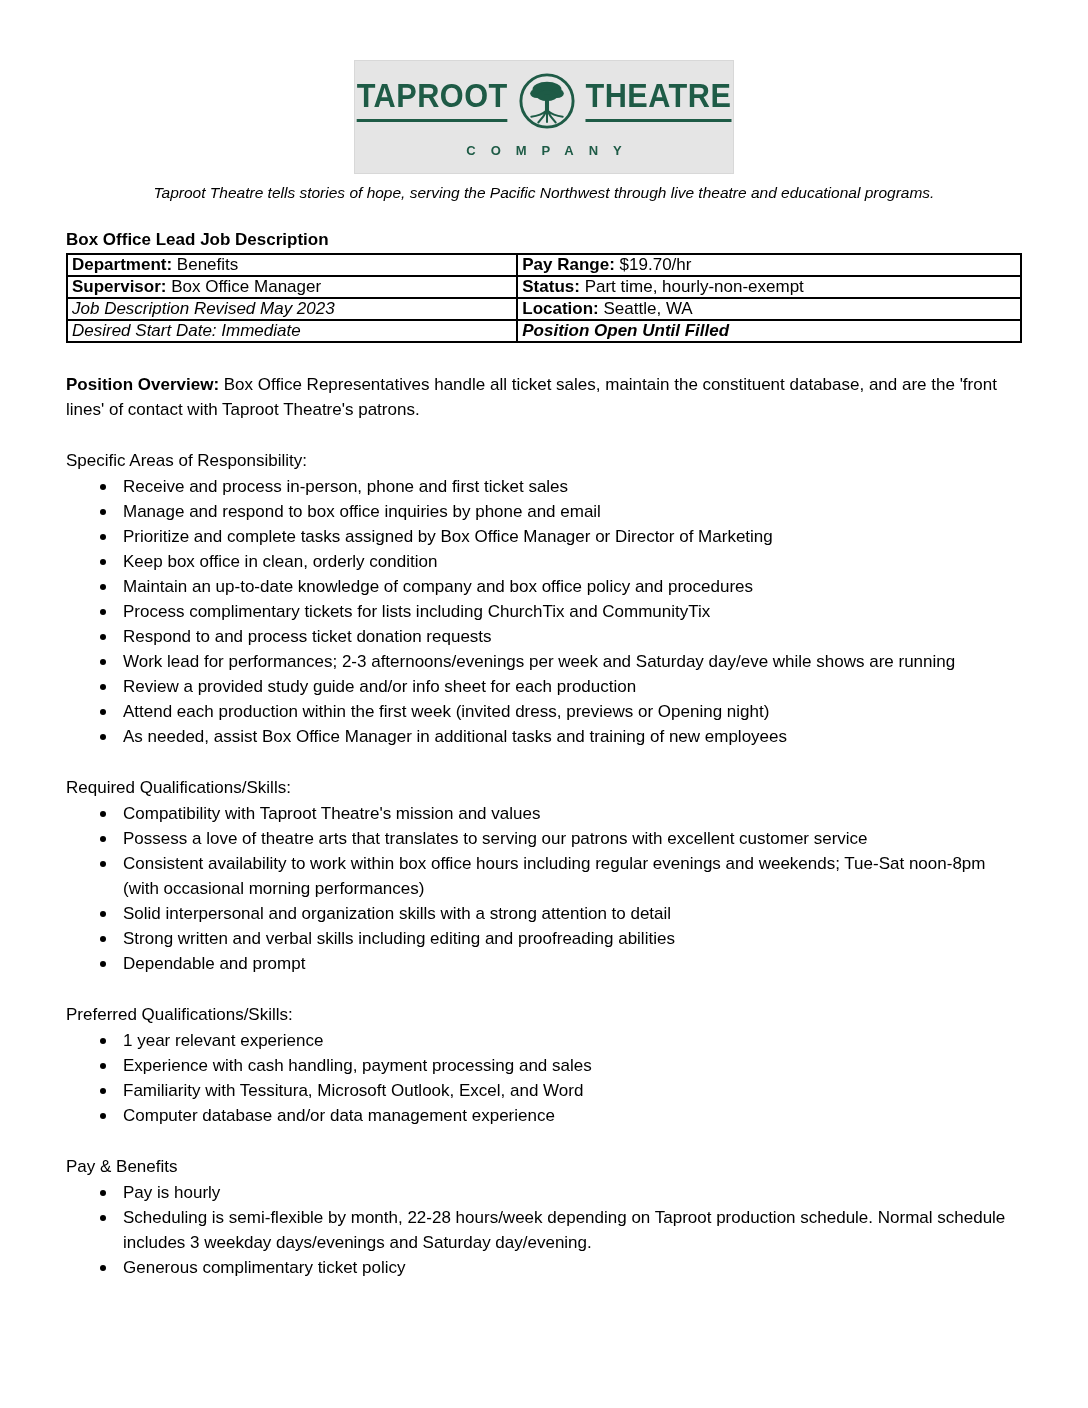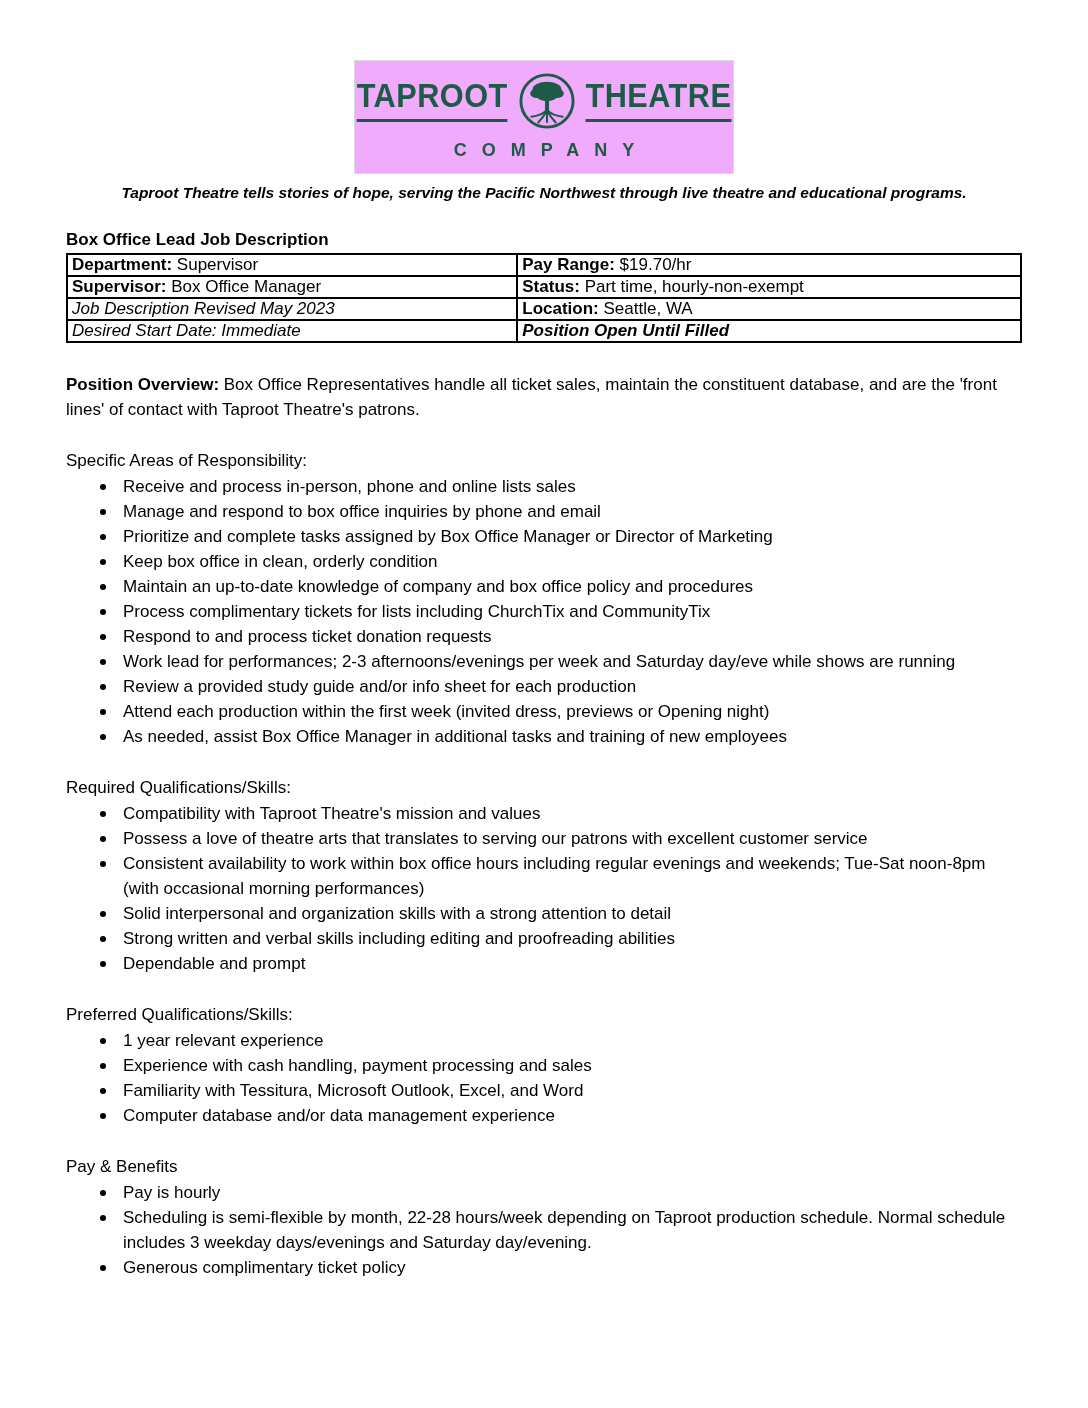--- a/index.html
+++ b/index.html
@@ -14,50 +14,49 @@
   .page { padding-top: 60px; }
 
   
   .logo-box {
     width: 378px; height: 112px;
     margin: 0 auto;
     border: 1px solid #d8d8d8;
     display: flex; flex-direction: column;
     align-items: center; justify-content: center;
     color: #1E5B46;
-    background: #f0abfc;
+    background: #e5e5e5;
   }
   .logo-row { display: flex; align-items: center; }
   .logo-word {
     font-weight: bold;
     font-size: 33px;
     line-height: 1;
     letter-spacing: 0.5px;
     border-bottom: 3px solid #1E5B46;
     padding-bottom: 7px;
     transform: scaleX(0.93);
   }
   .tree { width: 58px; height: 58px; margin: 0 4px; flex: 0 0 auto; }
   .tree svg { width: 100%; height: 100%; display: block; }
   .logo-company {
-    font-size: 18px;
+    font-size: 13px;
     font-weight: bold;
     letter-spacing: 15px;
     padding-left: 15px; 
     margin-top: 8px;
   }
 
   
   .tagline {
     text-align: center;
     font-style: italic;
     font-size: 15.5px;
     line-height: 19px;
     margin: 9px 0 0 0;
-    font-weight: bold;
   }
 
   
   .content { margin: 0 66px; }
 
   .doc-title {
     font-size: 17px;
     font-weight: bold;
     margin: 28px 0 3px 0;
     line-height: 20px;
@@ -140,21 +139,21 @@
 
   <div class="content">
 
     <div class="doc-title">Box Office Lead Job Description</div>
 
     <table class="info">
       <tbody>
           <tr>
         <td class="c1">
           <span class="b">Department:</span>
-          <span>Supervisor</span>
+          <span>Benefits</span>
         </td>
         <td>
           <span class="b">Pay Range:</span>
           <span>$19.70/hr</span>
         </td>
       </tr>
       <tr>
         <td class="c1">
           <span class="b">Supervisor:</span>
           <span>Box Office Manager</span>
@@ -180,21 +179,21 @@
 
     <p class="overview">
       <span class="b">Position Overview:</span>
       <span>Box Office Representatives handle all ticket sales, maintain the constituent database, and are the 'front lines' of contact with Taproot Theatre's patrons.</span>
     </p>
 
     <div>
       <p class="section-heading">Specific Areas of Responsibility:</p>
       <ul class="bullets">
 
-      <li>Receive and process in-person, phone and online lists sales</li>
+      <li>Receive and process in-person, phone and first ticket sales</li>
           <li>Manage and respond to box office inquiries by phone and email</li>
           <li>Prioritize and complete tasks assigned by Box Office Manager or Director of Marketing</li>
           <li>Keep box office in clean, orderly condition</li>
           <li>Maintain an up-to-date knowledge of company and box office policy and procedures</li>
           <li>Process complimentary tickets for lists including ChurchTix and CommunityTix</li>
           <li>Respond to and process ticket donation requests</li>
           <li>Work lead for performances; 2-3 afternoons/evenings per week and Saturday day/eve while shows are running</li>
           <li>Review a provided study guide and/or info sheet for each production</li>
           <li>Attend each production within the first week (invited dress, previews or Opening night)</li>
           <li>As needed, assist Box Office Manager in additional tasks and training of new employees</li>

